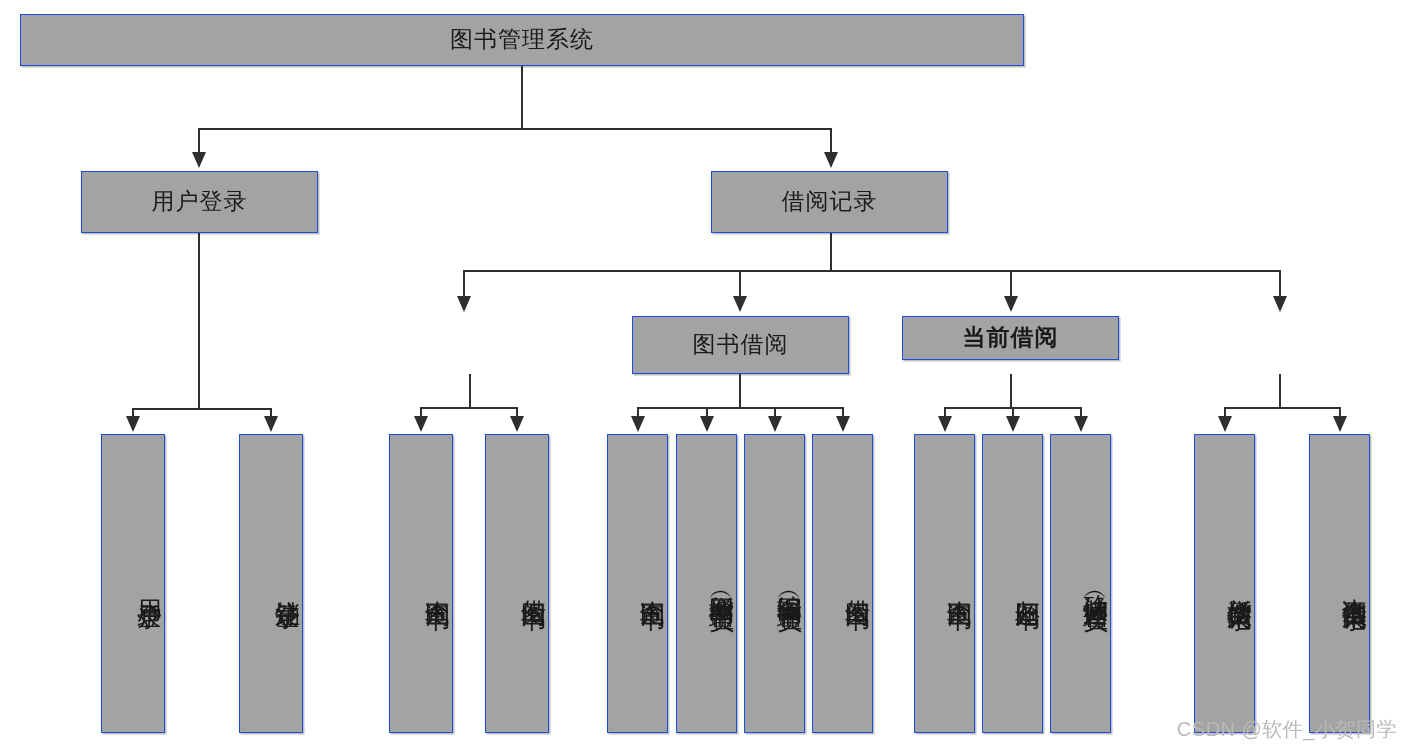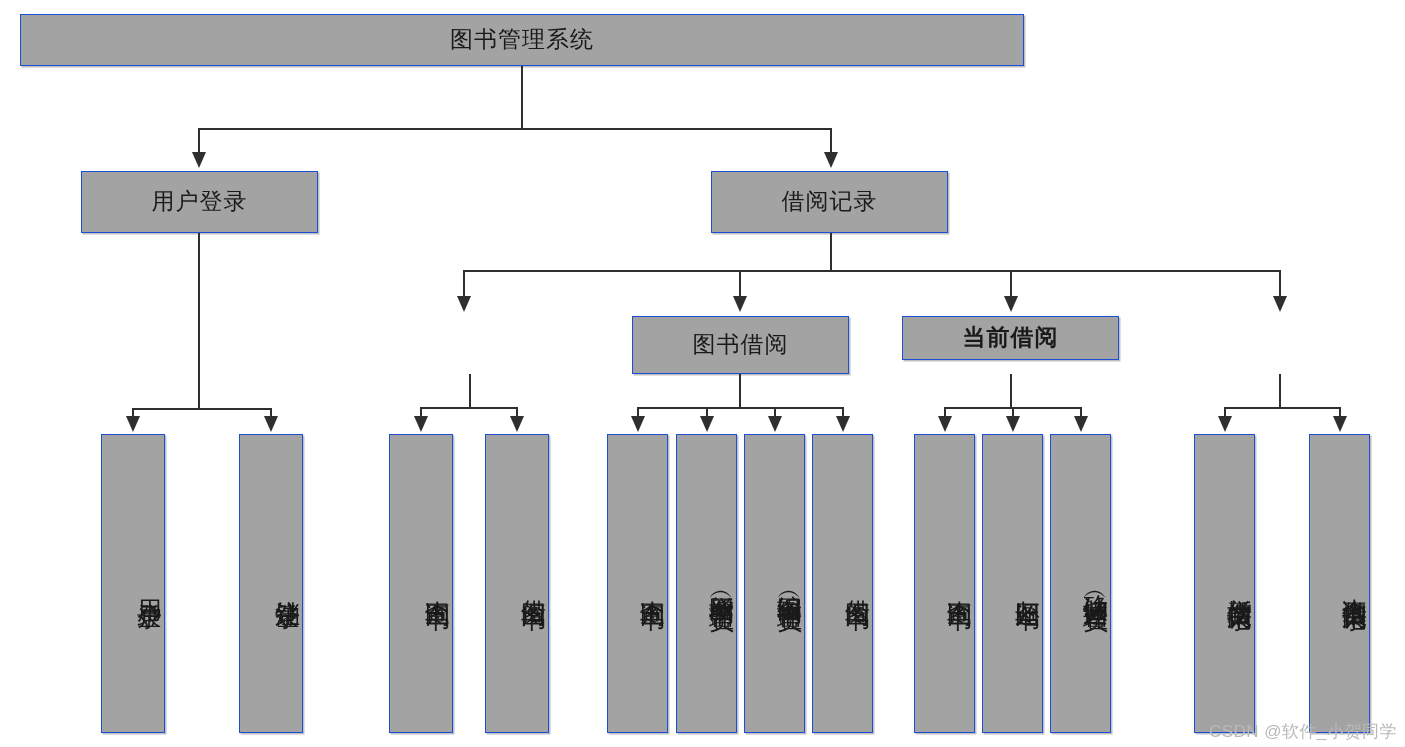--- a/index.html
+++ b/index.html
@@ -56,21 +56,21 @@
     width: 0;
     height: 0;
     border-left: 7px solid transparent;
     border-right: 7px solid transparent;
     border-top: 16px solid #2f2f2f;
   }
   #watermark {
     position: absolute;
     right: 8px;
     bottom: 4px;
-    font-size: 17px;
+    font-size: 20px;
     color: #b9b9b9;
     white-space: nowrap;
     letter-spacing: 0.5px;
   }
 </style>
 </head>
 <body>
 
 <div id="canvas">
 

